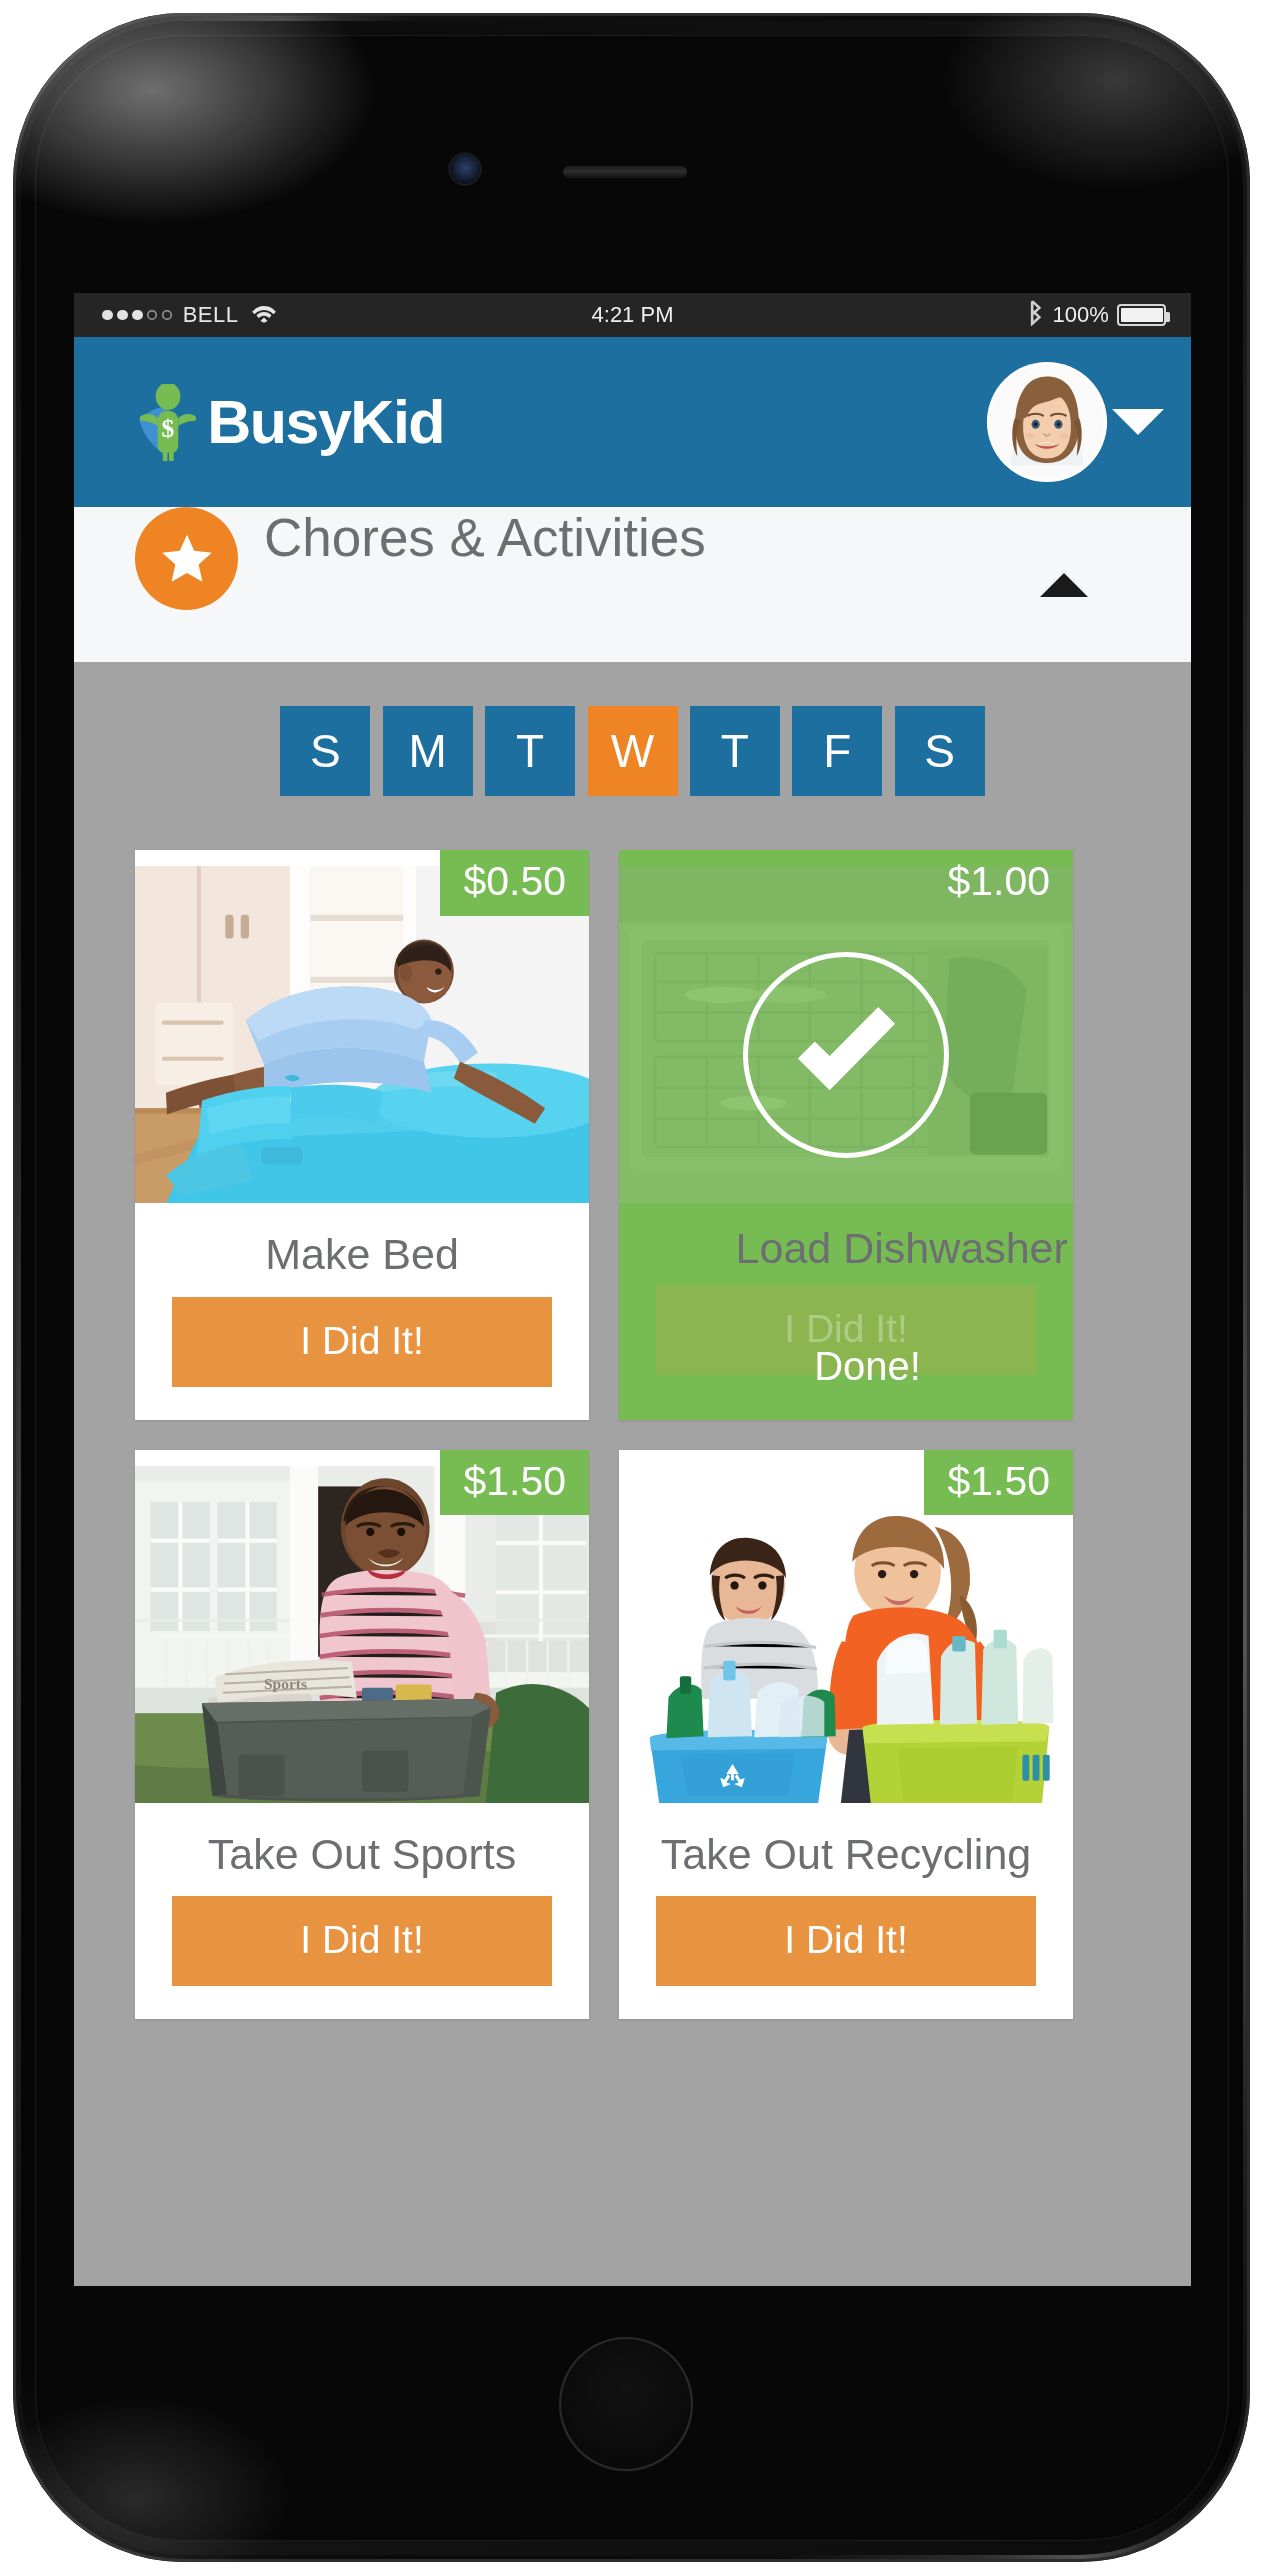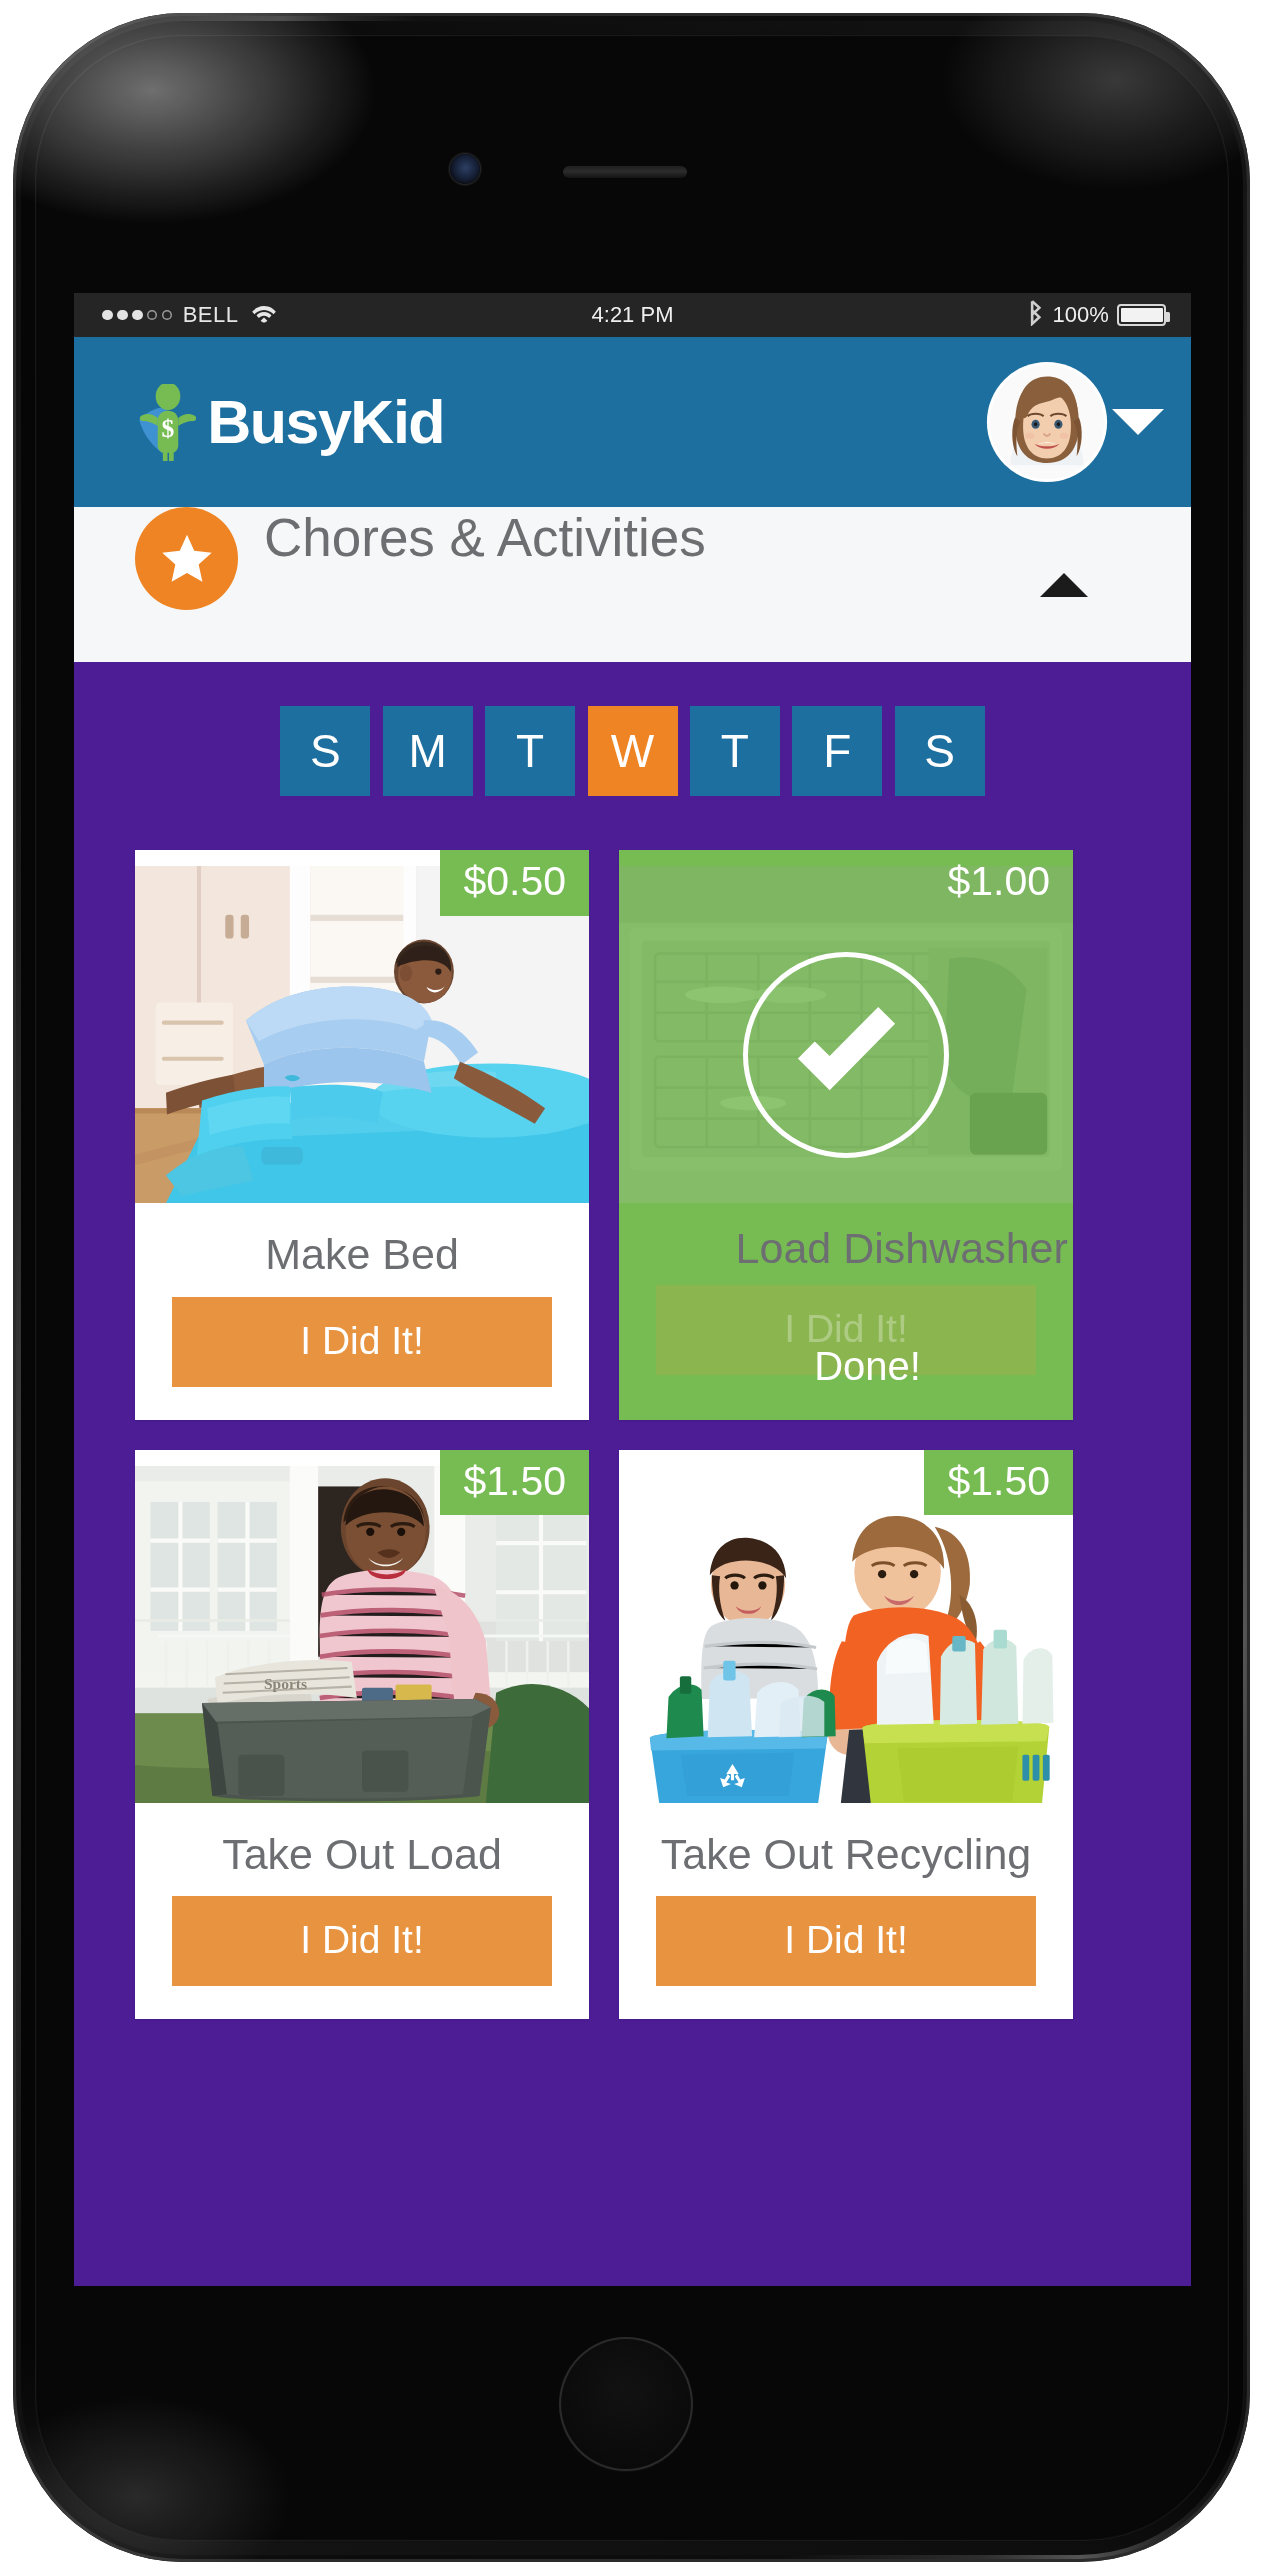--- a/index.html
+++ b/index.html
@@ -57,21 +57,21 @@
     position:absolute; left:546px; top:2324px; width:134px; height:134px;
     border-radius:50%;
     box-shadow:inset 0 0 0 2.1px #2a2a2a, 0 0.5px 1.5px rgba(255,255,255,0.07);
     background:radial-gradient(circle at 50% 40%, #121212 0%, #0a0a0a 70%);
   }
 
   
   .screen {
     position:absolute; left:74px; top:293px;
     width:1117px; height:1993px;
-    background:#4c1d95; overflow:hidden;
+    background:#a3a3a3; overflow:hidden;
   }
 
   
   .statusbar {
     height:44px; background:#252525; color:#dcdcdc;
     display:flex; align-items:center; position:relative;
     font-size:23px;
   }
   .sb-left { position:absolute; left:28px; display:flex; align-items:center; gap:7.2px; }
   .dots { display:flex; gap:4.1px; align-items:center; }
@@ -476,21 +476,21 @@
           <path d="M130 460 L660 452 L690 468 L652 486 L145 496Z" fill="#666e68"></path>
           <path d="M160 500 L655 488 L636 636 C540 648 250 648 178 636Z" fill="#555d57"></path>
           <g fill="#4a524c">
             <rect x="200" y="560" width="90" height="80" rx="8"></rect>
             <rect x="440" y="552" width="90" height="80" rx="8"></rect>
           </g>
           <path d="M130 460 L160 500 L178 636 L150 640Z" fill="#3e4641"></path>
         </svg>
       </div>
       <div class="price">$1.50</div>
-      <div class="label">Take Out Load</div>
+      <div class="label">Take Out Sports</div>
       <button class="didit">I Did It!</button>
     </div>
 
     <div class="card">
       <div class="photo">
         <svg viewBox="0 0 880 654" preserveAspectRatio="xMidYMid slice">
           <rect width="880" height="654" fill="#ffffff"></rect>
           <ellipse cx="250" cy="230" rx="72" ry="80" fill="#e8b896"></ellipse>
           <path d="M176 212 C180 160 212 136 252 140 C292 144 322 170 324 218 C300 176 206 170 176 212Z" fill="#3a2418"></path>
           <path d="M180 212 C180 252 188 286 206 300 C194 268 192 236 196 214Z" fill="#3a2418"></path>

